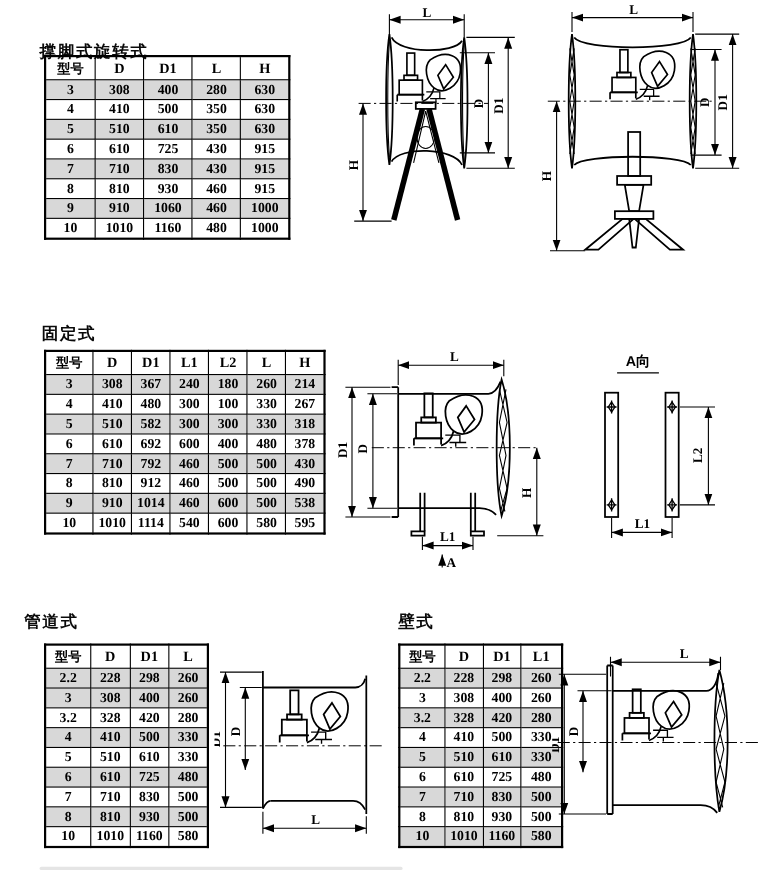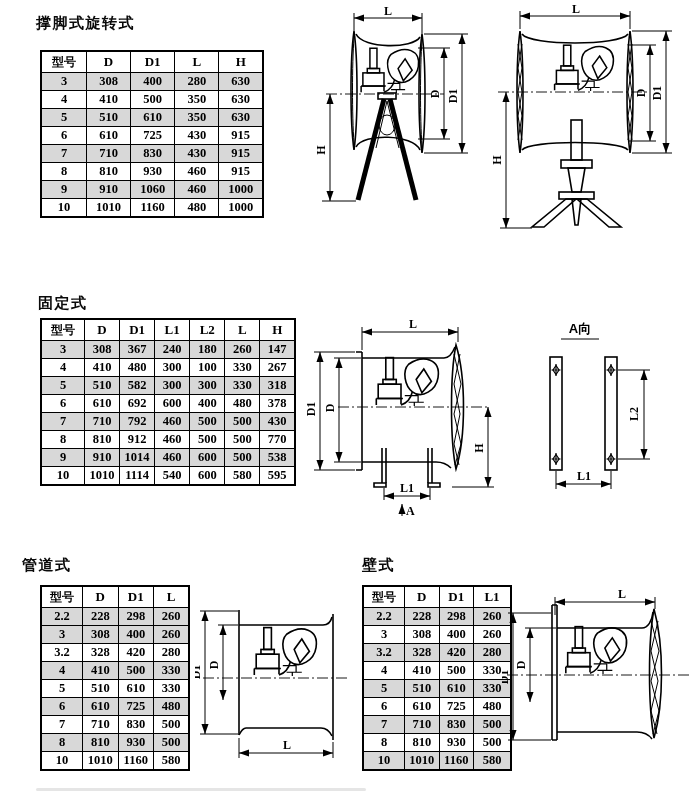--- a/index.html
+++ b/index.html
@@ -50,21 +50,21 @@
         <path d="M12,-16 C10,-8 6,-4 0,-2"></path>
         <path d="M4,-12 L18,-12 L18,-5 M8,-5 L24,-5 M14,-5 L14,-1" stroke-width="1.3"></path>
       </g>
       <g id="hole" fill="none" stroke="#000" stroke-width="1.2">
         <path d="M0,-6 L0,6 M-4.5,0 L4.5,0"></path>
         <polygon points="0,-4.5 3,0 0,4.5 -3,0"></polygon>
       </g>
     </defs>
   </svg>
 
-  <div class="section-title" style="left:36px;top:14px">撑脚式旋转式</div>
+  <div class="section-title" style="left:36px;top:38px">撑脚式旋转式</div>
   <div class="dim-table t0" style="left:40px;top:50px">
       <table>
         <tbody>
           <tr>
             <th class="cjk">型号</th>
             <th>D</th>
             <th>D1</th>
             <th>L</th>
             <th>H</th>
           </tr>
@@ -227,21 +227,21 @@
             <th>L</th>
             <th>H</th>
           </tr>
           <tr class="shade">
             <td>3</td>
             <td>308</td>
             <td>367</td>
             <td>240</td>
             <td>180</td>
             <td>260</td>
-            <td>147</td>
+            <td>214</td>
           </tr>
           <tr>
             <td>4</td>
             <td>410</td>
             <td>480</td>
             <td>300</td>
             <td>100</td>
             <td>330</td>
             <td>267</td>
           </tr>
@@ -272,21 +272,21 @@
             <td>500</td>
             <td>430</td>
           </tr>
           <tr>
             <td>8</td>
             <td>810</td>
             <td>912</td>
             <td>460</td>
             <td>500</td>
             <td>500</td>
-            <td>770</td>
+            <td>490</td>
           </tr>
           <tr class="shade">
             <td>9</td>
             <td>910</td>
             <td>1014</td>
             <td>460</td>
             <td>600</td>
             <td>500</td>
             <td>538</td>
           </tr>

